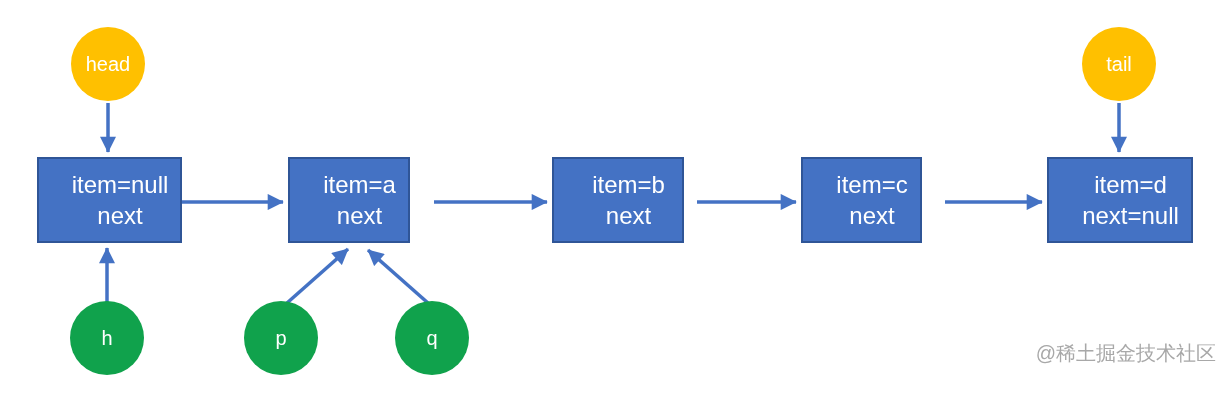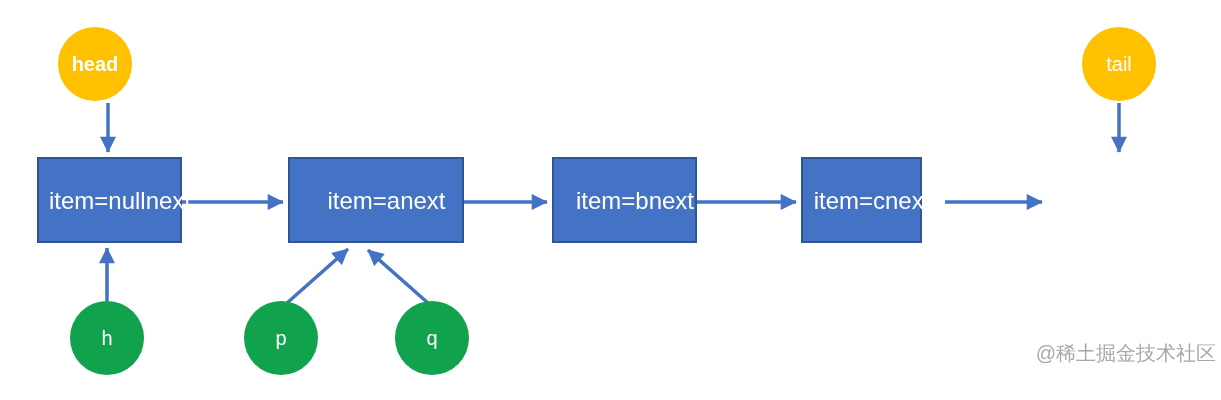--- a/index.html
+++ b/index.html
@@ -24,21 +24,21 @@
   }
   .node {
     position: absolute;
     top: 157px;
     height: 86px;
     box-sizing: border-box;
     background: var(--node-fill, #4472c4);
     border: 2px solid var(--node-border, #2f5597);
     color: var(--node-text, #ffffff);
     display: flex;
-    flex-direction: row;
+    flex-direction: column;
     align-items: center;
     justify-content: center;
     font-size: 24px;
     line-height: 31px;
     z-index: 2;
     text-align: center;
     padding-left: 21px;
   }
   .pointer-circle {
     position: absolute;
@@ -93,34 +93,38 @@
     <line x1="182" y1="202" x2="283" y2="202" marker-end="url(#ah)"></line>
     <line x1="434" y1="202" x2="547" y2="202" marker-end="url(#ah)"></line>
     <line x1="697" y1="202" x2="796" y2="202" marker-end="url(#ah)"></line>
     <line x1="945" y1="202" x2="1042" y2="202" marker-end="url(#ah)"></line>
   </svg>
 
   <div class="node" style="left:37px; width:145px;">
     <span>item=null</span>
     <span>next</span>
   </div>
-  <div class="node" style="left:288px; width:176px;">
+  <div class="node" style="left:288px; width:122px;">
     <span>item=a</span>
     <span>next</span>
   </div>
-  <div class="node" style="left:552px; width:145px;text-align:right;">
+  <div class="node" style="left:552px; width:132px;text-align:right;">
     <span>item=b</span>
     <span>next</span>
   </div>
   <div class="node" style="left:801px; width:121px;">
     <span>item=c</span>
     <span>next</span>
   </div>
+  <div class="node" style="left:1047px; width:146px;">
+    <span>item=d</span>
+    <span>next=null</span>
+  </div>
 
-  <div class="pointer-circle orange" style="left:58px; top:27px;font-weight:bold;">
+  <div class="pointer-circle orange" style="left:71px; top:27px;">
     <span>head</span>
   </div>
   <div class="pointer-circle orange" style="left:1082px; top:27px;">
     <span>tail</span>
   </div>
   <div class="pointer-circle green" style="left:70px; top:301px;">
     <span>h</span>
   </div>
   <div class="pointer-circle green" style="left:244px; top:301px;">
     <span>p</span>

